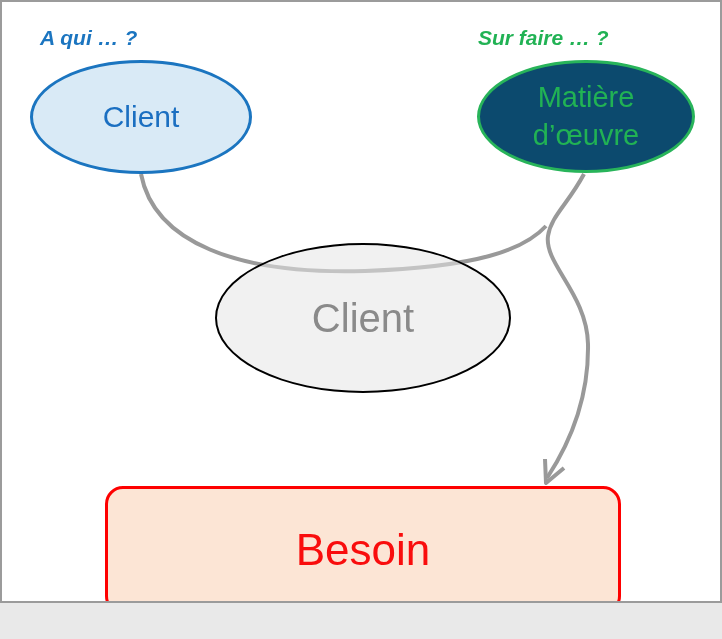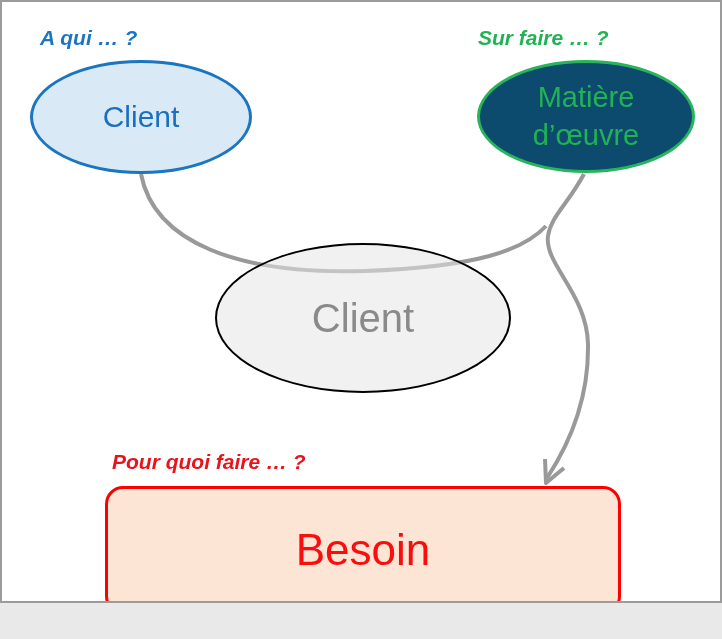--- a/index.html
+++ b/index.html
@@ -75,21 +75,20 @@
   <svg class="connector-layer" viewBox="0 0 722 639">
     <path d="M 139 172 C 152 240 235 273 363 269 C 475 265 522 248 544 224" style="stroke: rgb(153, 153, 153);"></path>
     <path d="M 582 172 C 566 202 549 214 546 234 C 542 262 585 292 586 342 C 587 398 566 444 545 476" style="stroke: rgb(153, 153, 153);"></path>
     <path d="M 562 466 L 544 481 L 543 457" style="stroke: rgb(153, 153, 153);"></path>
   </svg>
 
   <div class="question" style="left: 38px; top: 24px; color: rgb(27, 117, 192);">A qui … ?</div>
 
   <div class="question" style="left: 476px; top: 24px; color: rgb(33, 178, 84);">Sur faire … ?</div>
 
-  <div class="question" style="left: 110px; top: 448px; color: rgb(232, 19, 27);">Pour quoi faire … ?</div>
 
   <div class="node ellipse node-client" style="border-color: rgb(27, 117, 192); background-color: rgb(217, 234, 246); color: rgb(27, 111, 193);">
     <span>Client</span>
   </div>
 
   <div class="node ellipse node-matiere" style="border-color: rgb(40, 180, 90); background-color: #0c4a6e; color: rgb(33, 178, 84);">
     <span>Matière d’œuvre</span>
   </div>
 
   <div class="node ellipse node-produit" style="color: rgb(138, 138, 138);">

